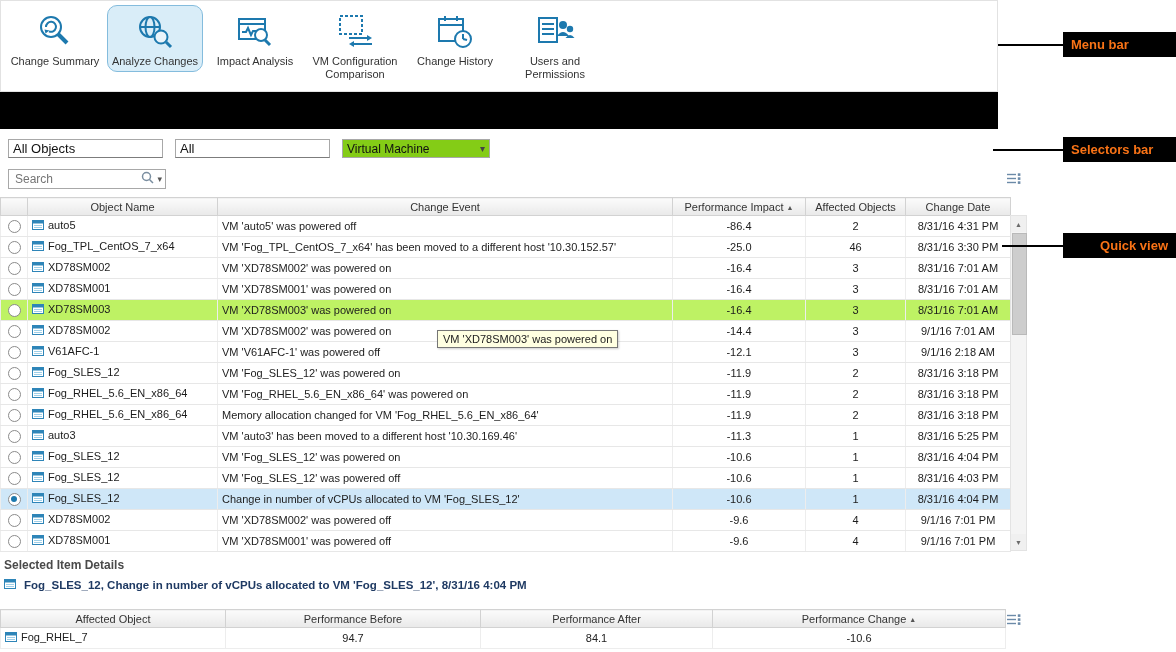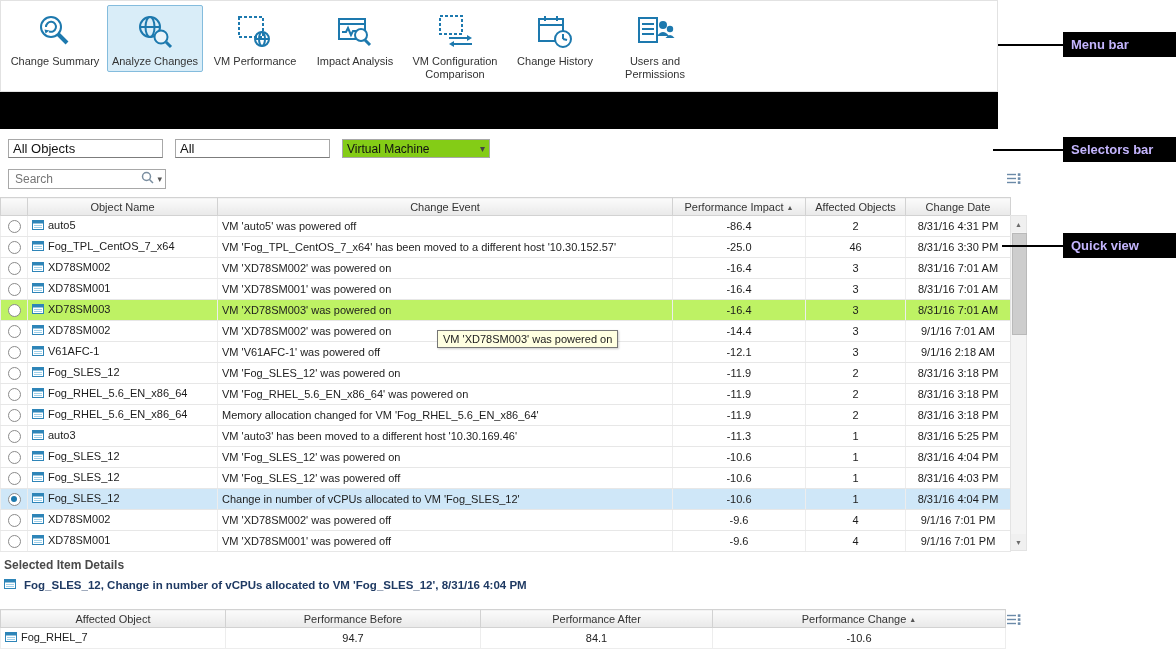--- a/index.html
+++ b/index.html
@@ -5,21 +5,21 @@
   html,body{margin:0;padding:0;background:#fff;}
   body{font-family:"Liberation Sans",sans-serif;color:#222;}
   .page{position:relative;width:1176px;height:652px;background:#fff;overflow:hidden;}
   .main{position:absolute;left:0;top:0;width:998px;}
 
   
   .menu-bar{box-sizing:border-box;height:92px;border:1px solid #e2e2e2;display:flex;align-items:flex-start;padding:4px 0 0 6px;background:#fff;}
   .menu-item{box-sizing:border-box;width:96px;margin-right:4px;padding:5px 2px 3px 2px;display:flex;flex-direction:column;align-items:center;border:1px solid transparent;cursor:default;}
   .menu-item .micon{height:42px;display:flex;align-items:center;justify-content:center;}
   .menu-item .mlabel{font-size:11px;color:#333;text-align:center;line-height:13px;margin-top:2px;}
-  .menu-item.selected{background:#d9edf8;border:1px solid #84bcdd;border-radius:2px;}
+  .menu-item.selected{background:#d9edf8;border:1px solid #84bcdd;border-radius:10px;}
   .micon svg{stroke:#1d79ae;fill:none;stroke-width:2;}
 
   
   .black-band{height:37px;background:#000;}
 
   
   .selectors-bar{box-sizing:border-box;height:38px;padding:10px 0 0 8px;display:flex;gap:12px;align-items:flex-start;}
   .sel-input{box-sizing:border-box;width:155px;height:19px;border:1px solid #a8a8a8;border-bottom-color:#7c7c7c;font-size:13px;padding:0 4px;font-family:"Liberation Sans",sans-serif;color:#111;}
   .dropdown{box-sizing:border-box;width:148px;height:19px;border:1px solid #a8a8a8;font-size:12px;display:flex;align-items:center;justify-content:space-between;padding:0 4px;color:#111;background:#84cc16;cursor:default;}
   .dropdown .chev{font-size:10px;color:#444;}
@@ -67,25 +67,25 @@
   .dt-table{width:1005px;font-size:11px;}
   .dt-table th{box-sizing:border-box;height:18px;background:linear-gradient(#fbfbfb,#e9e9e9);border:1px solid #d2d2d2;font-weight:normal;color:#333;font-size:11px;}
   .dt-table td{box-sizing:border-box;height:21px;border:1px solid #ededed;border-top:none;padding:0 4px;}
   .d-obj{width:225px;}
   .d-before{width:255px;text-align:center;}
   .d-after{width:232px;text-align:center;}
   .d-change{width:293px;text-align:center;}
   .details-wrap .grid-icon{left:1007px;top:3px;}
 
   
-  .ann-box{position:absolute;left:1063px;width:113px;box-sizing:border-box;background:#000;color:#c4b5fd;font-size:13px;font-weight:bold;padding:5px 8px;}
+  .ann-box{position:absolute;left:1063px;width:113px;box-sizing:border-box;background:#000;color:#f97316;font-size:13px;font-weight:bold;padding:5px 8px;}
   .ann-line{position:absolute;height:2px;background:#000;}
   .ann-box.b1{top:32px;}  .ann-line.l1{top:44px;left:998px;width:65px;}
   .ann-box.b2{top:137px;} .ann-line.l2{top:149px;left:993px;width:70px;}
-  .ann-box.b3{top:233px;} .ann-line.l3{top:245px;left:1002px;width:61px;}
+  .ann-box.b3{top:233px;text-align:right;} .ann-line.l3{top:245px;left:1002px;width:61px;}
 </style>
 </head>
 <body>
 
 <div class="page">
   <div class="main">
 
     <div class="menu-bar">
       <div class="menu-item">
         <span class="micon">
@@ -102,31 +102,20 @@
         <span class="micon">
           <svg width="40" height="40" viewBox="0 0 40 40">
               <circle cx="15" cy="15" r="10"></circle>
               <ellipse cx="15" cy="15" rx="4.5" ry="10"></ellipse>
               <line x1="5" y1="15" x2="25" y2="15"></line>
               <circle cx="26" cy="25" r="6.5" fill="#eaf4fa"></circle>
               <line x1="31" y1="30" x2="36" y2="35" stroke-width="3"></line>
             </svg>
         </span>
         <span class="mlabel">Analyze Changes</span>
-      </div>
-      <div class="menu-item">
-        <span class="micon">
-          <svg width="40" height="40" viewBox="0 0 40 40">
-              <rect x="4" y="5" width="24" height="20" stroke-dasharray="3 2"></rect>
-              <circle cx="27" cy="27" r="7"></circle>
-              <ellipse cx="27" cy="27" rx="3" ry="7"></ellipse>
-              <line x1="20" y1="27" x2="34" y2="27"></line>
-            </svg>
-        </span>
-        <span class="mlabel">VM Performance</span>
       </div>
       <div class="menu-item">
         <span class="micon">
           <svg width="40" height="40" viewBox="0 0 40 40">
               <rect x="4" y="7" width="26" height="20"></rect>
               <line x1="4" y1="12" x2="30" y2="12"></line>
               <polyline points="7,20 11,20 13,16 16,23 18,19 21,19"></polyline>
               <circle cx="26" cy="23" r="6" fill="#fff"></circle>
               <line x1="30" y1="28" x2="35" y2="33" stroke-width="3"></line>
             </svg>

